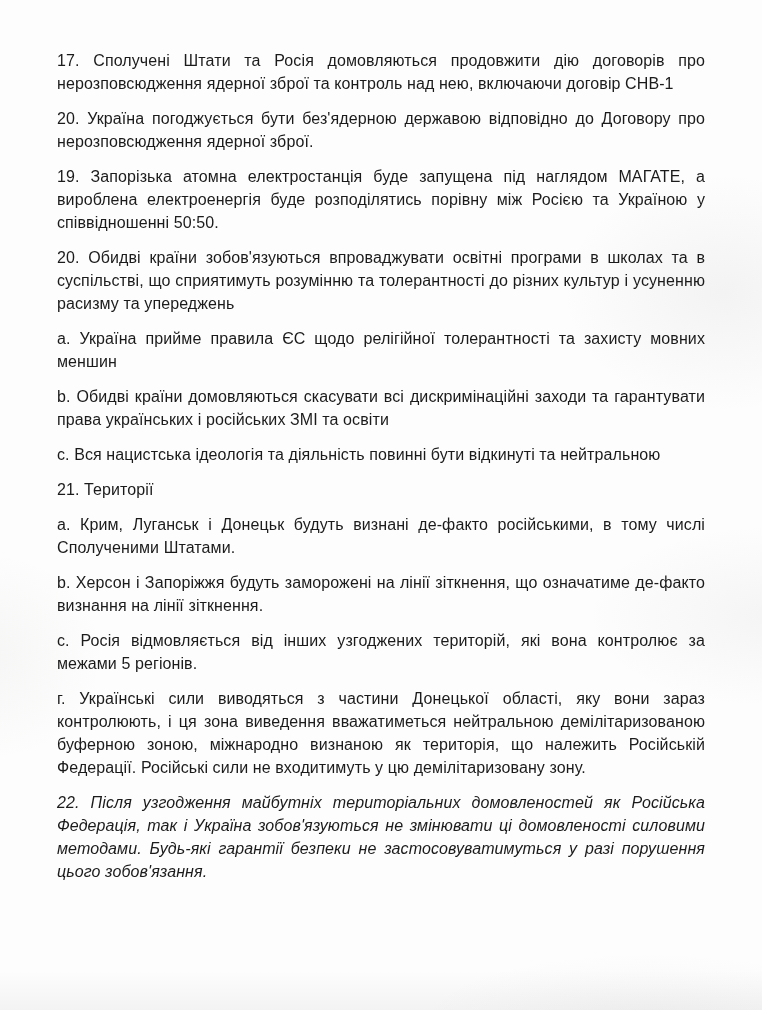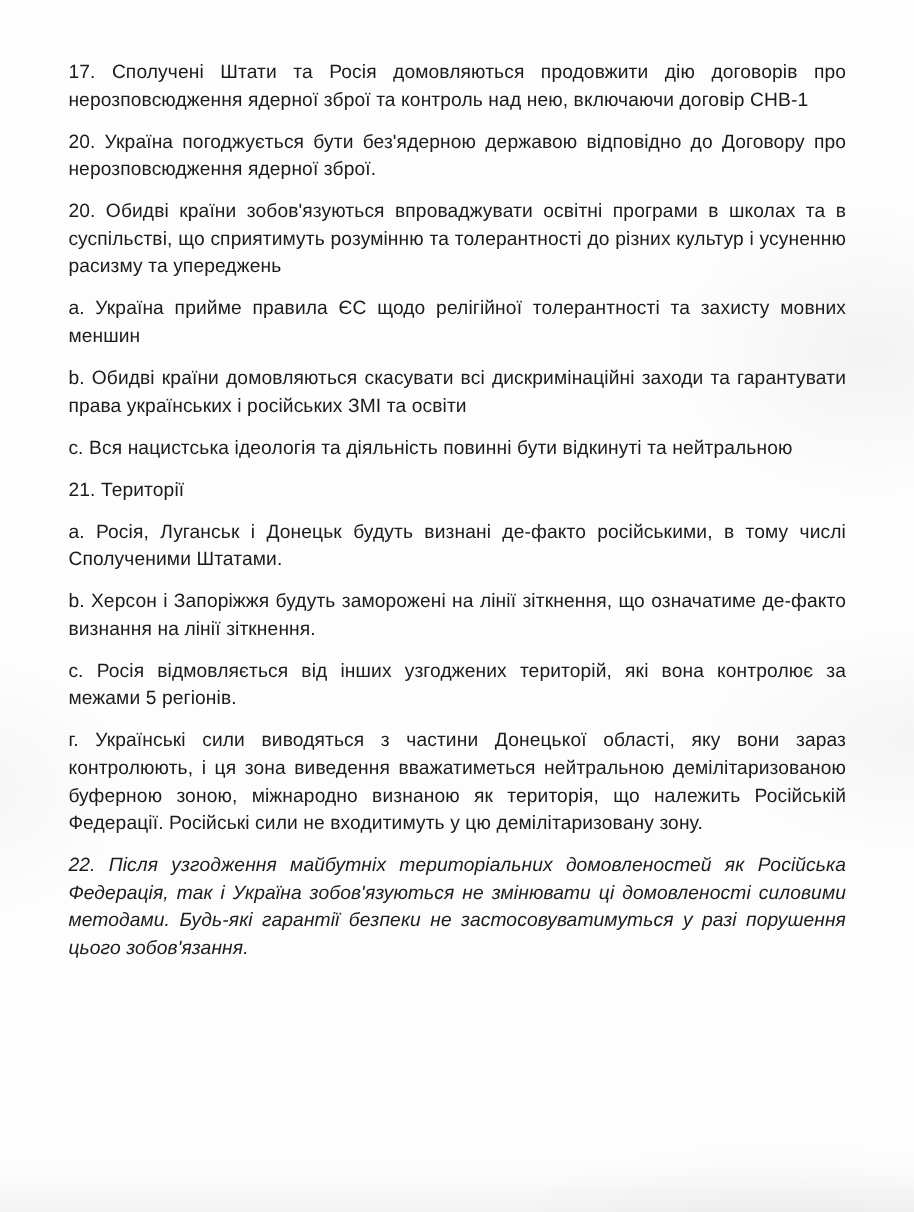--- a/index.html
+++ b/index.html
@@ -47,24 +47,25 @@
     font-style: italic;
   }
 </style>
 </head>
 <body>
 
 <div class="page">
   <main class="doc">
     <p class="para">17. Сполучені Штати та Росія домовляються продовжити дію договорів про нерозповсюдження ядерної зброї та контроль над нею, включаючи договір СНВ-1</p>
     <p class="para">20. Україна погоджується бути без'ядерною державою відповідно до Договору про нерозповсюдження ядерної зброї.</p>
+    <p class="para">19. Запорізька атомна електростанція буде запущена під наглядом МАГАТЕ, а вироблена електроенергія буде розподілятись порівну між Росією та Україною у співвідношенні 50:50.</p>
     <p class="para">20. Обидві країни зобов'язуються впроваджувати освітні програми в школах та в суспільстві, що сприятимуть розумінню та толерантності до різних культур і усуненню расизму та упереджень</p>
     <p class="para">a. Україна прийме правила ЄС щодо релігійної толерантності та захисту мовних меншин</p>
     <p class="para">b. Обидві країни домовляються скасувати всі дискримінаційні заходи та гарантувати права українських і російських ЗМІ та освіти</p>
     <p class="para">c. Вся нацистська ідеологія та діяльність повинні бути відкинуті та нейтральною</p>
     <p class="para">21. Території</p>
-    <p class="para">a. Росія, Луганськ і Донецьк будуть визнані де-факто російськими, в тому числі Сполученими Штатами.</p>
+    <p class="para">a. Крим, Луганськ і Донецьк будуть визнані де-факто російськими, в тому числі Сполученими Штатами.</p>
     <p class="para">b. Херсон і Запоріжжя будуть заморожені на лінії зіткнення, що означатиме де-факто визнання на лінії зіткнення.</p>
     <p class="para">c. Росія відмовляється від інших узгоджених територій, які вона контролює за межами 5 регіонів.</p>
     <p class="para">г. Українські сили виводяться з частини Донецької області, яку вони зараз контролюють, і ця зона виведення вважатиметься нейтральною демілітаризованою буферною зоною, міжнародно визнаною як територія, що належить Російській Федерації. Російські сили не входитимуть у цю демілітаризовану зону.</p>
     <p class="para">22. Після узгодження майбутніх територіальних домовленостей як Російська Федерація, так і Україна зобов'язуються не змінювати ці домовленості силовими методами. Будь-які гарантії безпеки не застосовуватимуться у разі порушення цього зобов'язання.</p>
   </main>
 </div>
 
 </body></html>

